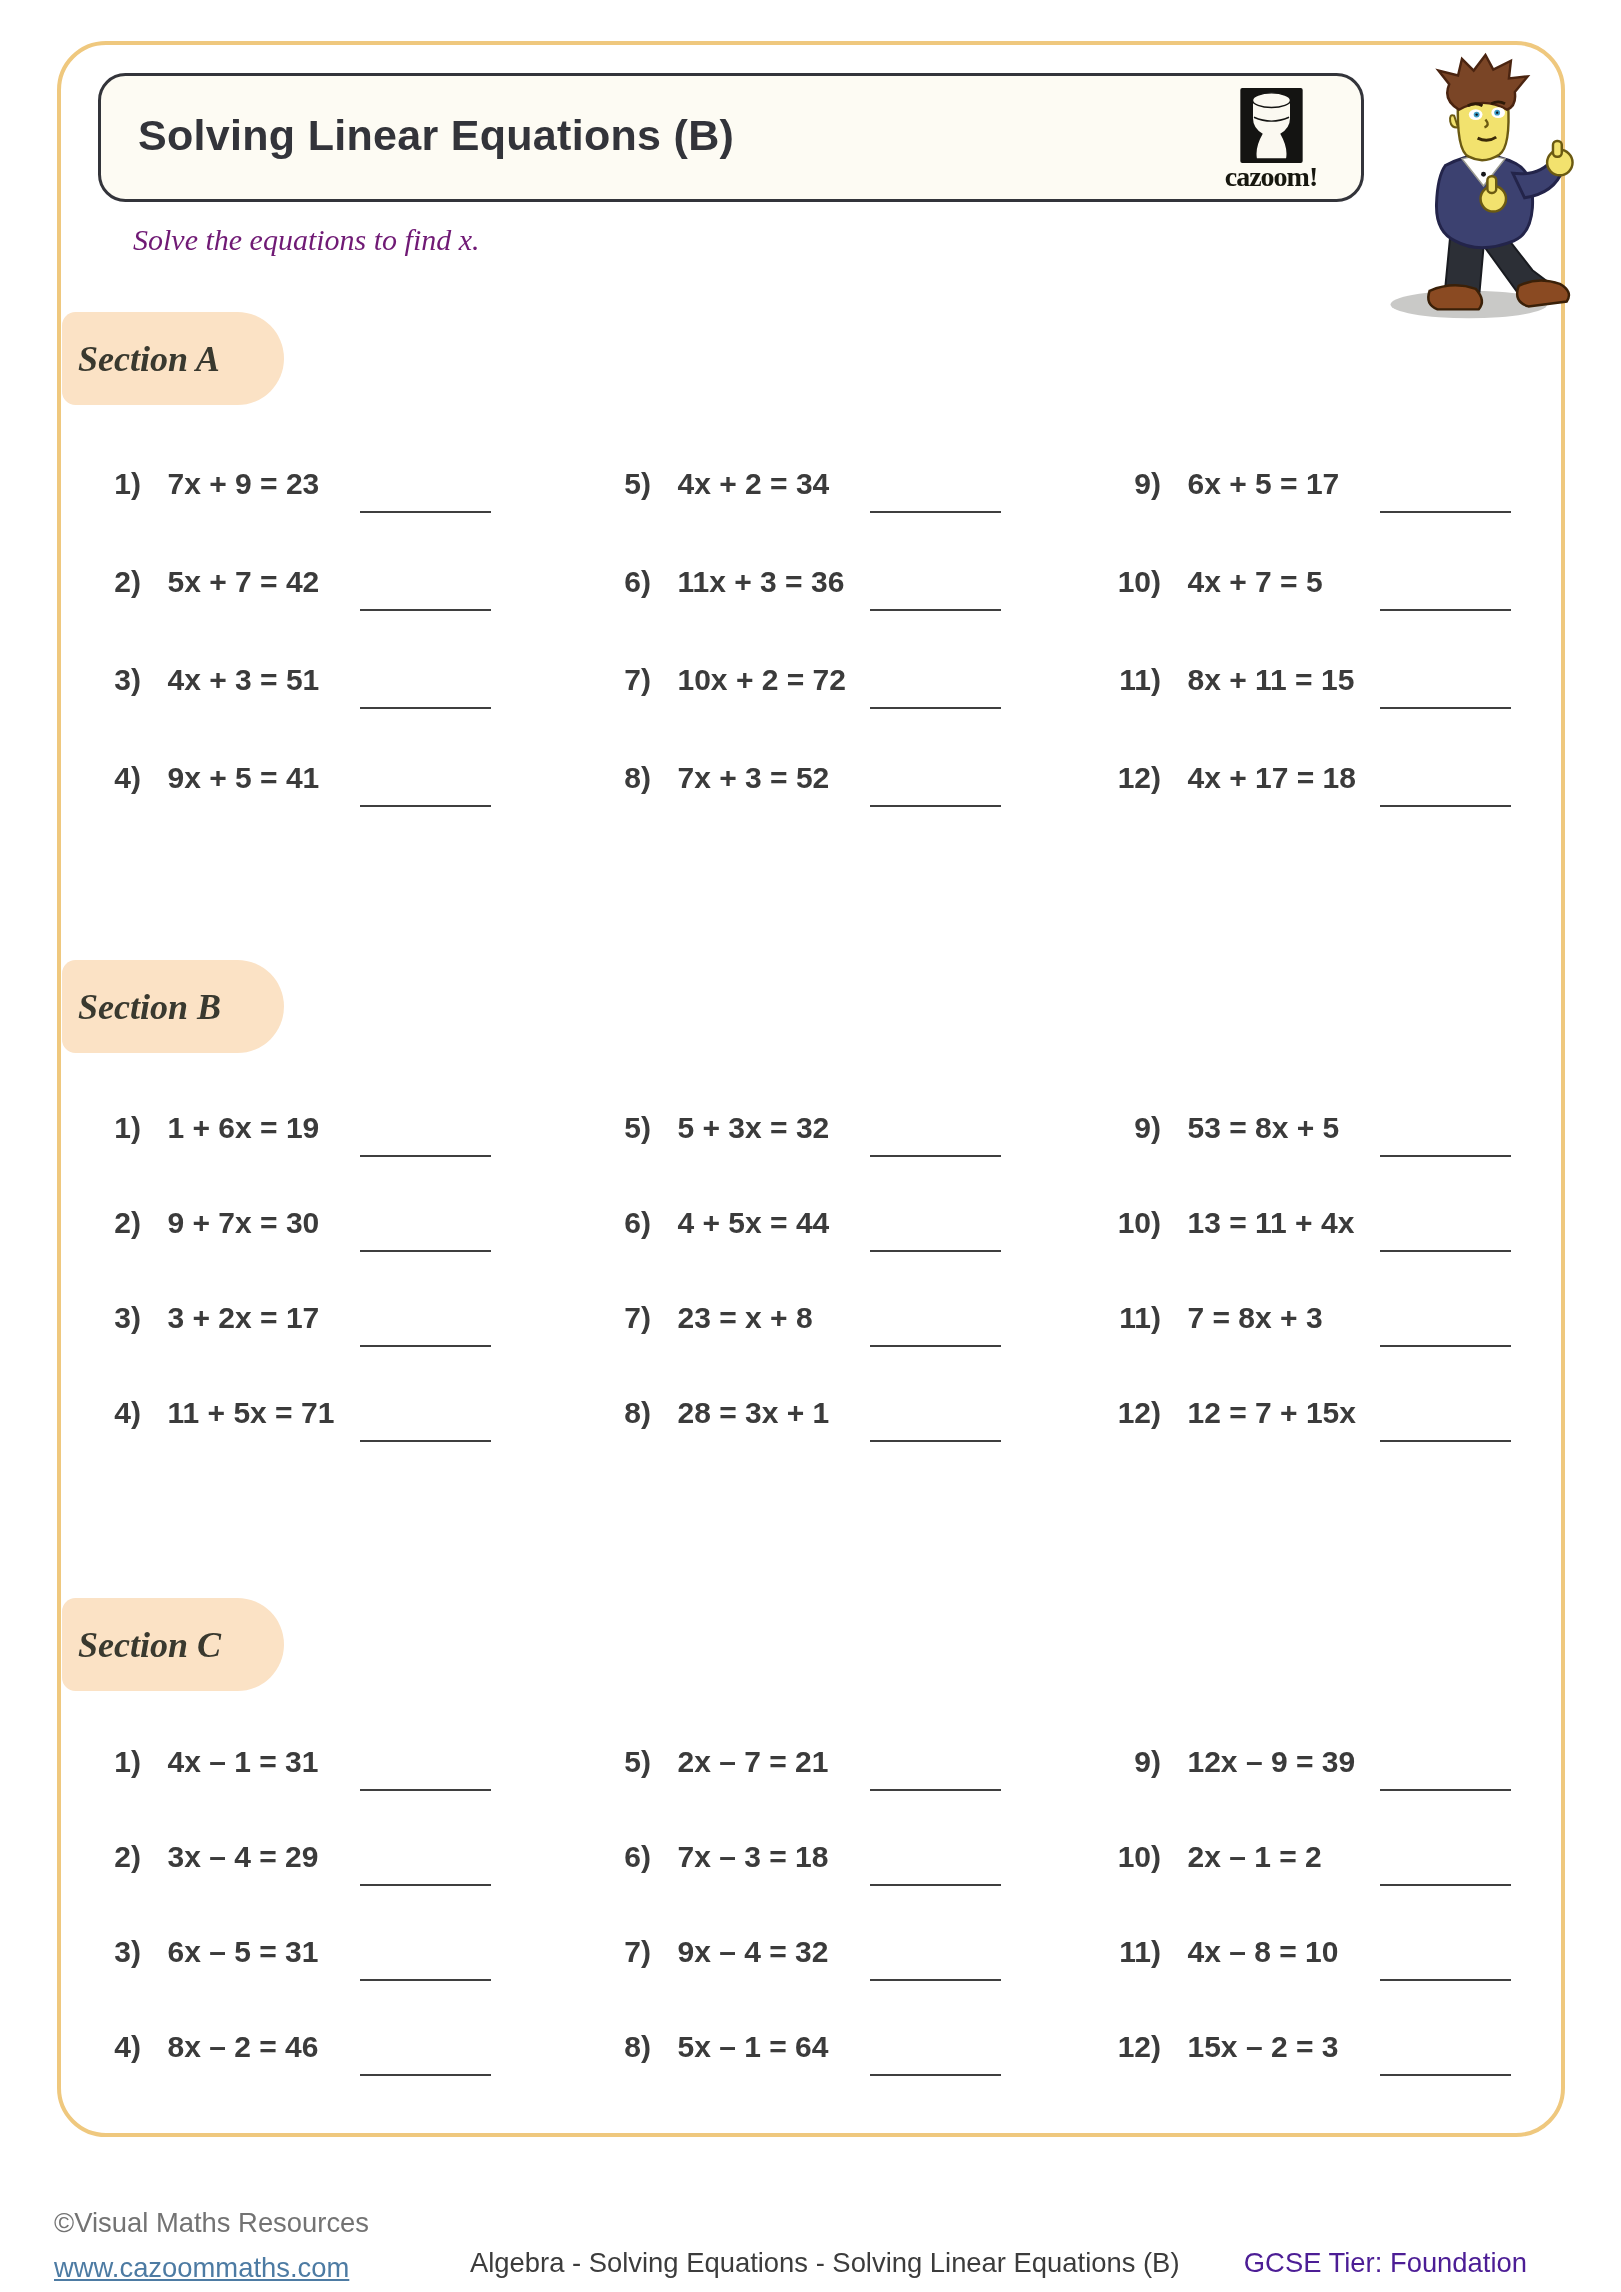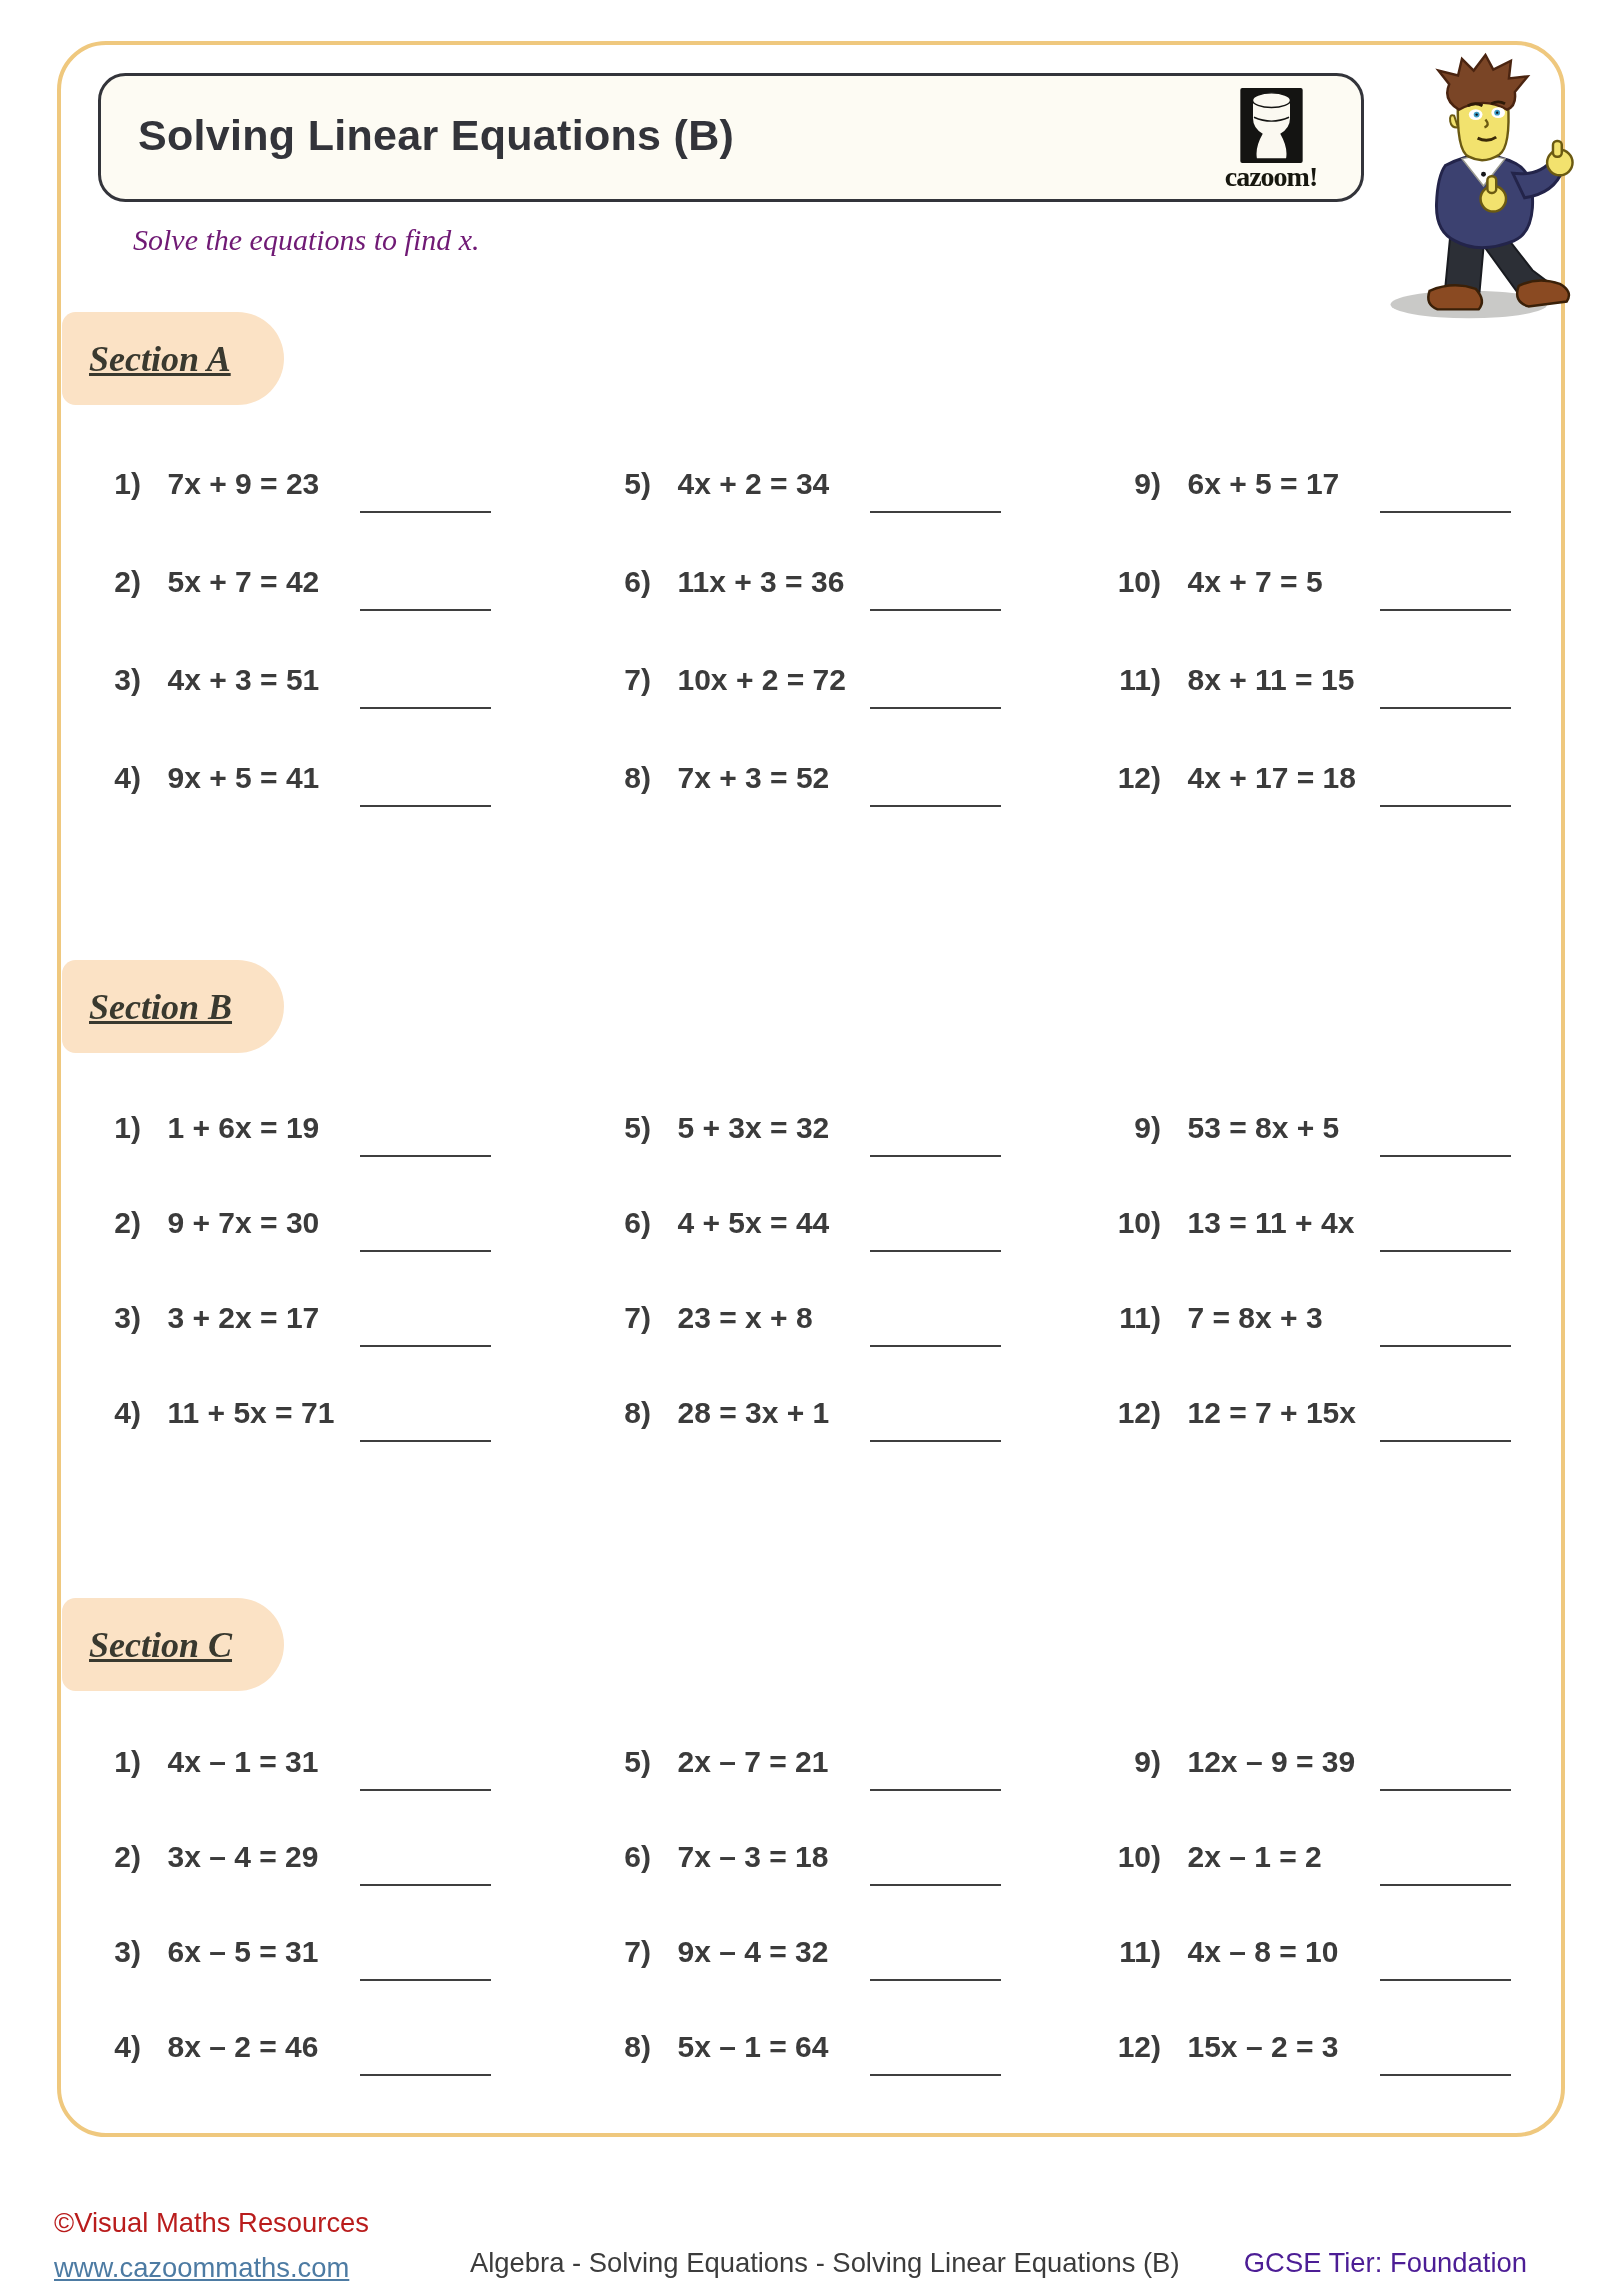--- a/index.html
+++ b/index.html
@@ -32,45 +32,45 @@
     letter-spacing:-1px; color:#17170f; line-height:29px; margin-top:-1px;
   }
   .mascot { position:absolute; left:1368px; top:49px; width:230px; height:279px; z-index:5; }
   .instruction {
     position:absolute; left:133px; top:223px;
     font-family:"Liberation Serif", serif; font-style:italic;
     font-size:30px; color:#701a75;
   }
   .section-label {
     position:absolute; left:62px; width:222px; height:93px;
-    box-sizing:border-box; padding-left:27px;
+    box-sizing:border-box; padding-left:16px;
     background:#fbe2c5; border-radius:13.7px 47px 47px 13.7px;
     display:flex; align-items:center;
     font-family:"Liberation Serif", serif; font-weight:bold; font-style:italic;
-    font-size:36px; color:#39392f;text-decoration:underline;
+    font-size:36px; color:#39392f;
   }
   #label-a { top:312px; } #label-b { top:960px; } #label-c { top:1598px; }
   .section-grid {
     position:absolute; left:86px; width:1460px;
     display:grid; grid-template-columns:510px 510px 441px;
   }
   #grid-a { top:443px; grid-auto-rows:98px; }
   #grid-b { top:1087px; grid-auto-rows:95px; }
   #grid-c { top:1721px; grid-auto-rows:95px; }
   .eq-item {
     position:relative; display:flex; padding-top:19.6px;
     font-size:30px; font-weight:bold; color:#3b3b3b; line-height:41px;
     white-space:nowrap;
   }
   .eq-num { flex:none; width:55px; text-align:right; margin-right:26.5px; }
   .answer-line {
     position:absolute; left:274px; top:68px; width:131px; height:0;
     border-bottom:2.9px solid #3f3f3f;
   }
-  .footer-copyright { position:absolute; left:54px; top:2207px; font-size:27.4px; color:#b91c1c; }
+  .footer-copyright { position:absolute; left:54px; top:2207px; font-size:27.4px; color:#737373; }
   .footer-website {
     position:absolute; left:54px; top:2244px; font-size:27.4px;
     color:#4d7ba3; text-decoration:underline; cursor:pointer;margin-top:8px;
   }
   .footer-breadcrumb { position:absolute; left:470px; top:2247px; font-size:27.4px; color:#3c3c3c; }
   .footer-tier { position:absolute; right:94px; top:2247px; font-size:27.4px; color:#4c1d95; }
 </style>
 </head>
 <body>
 

